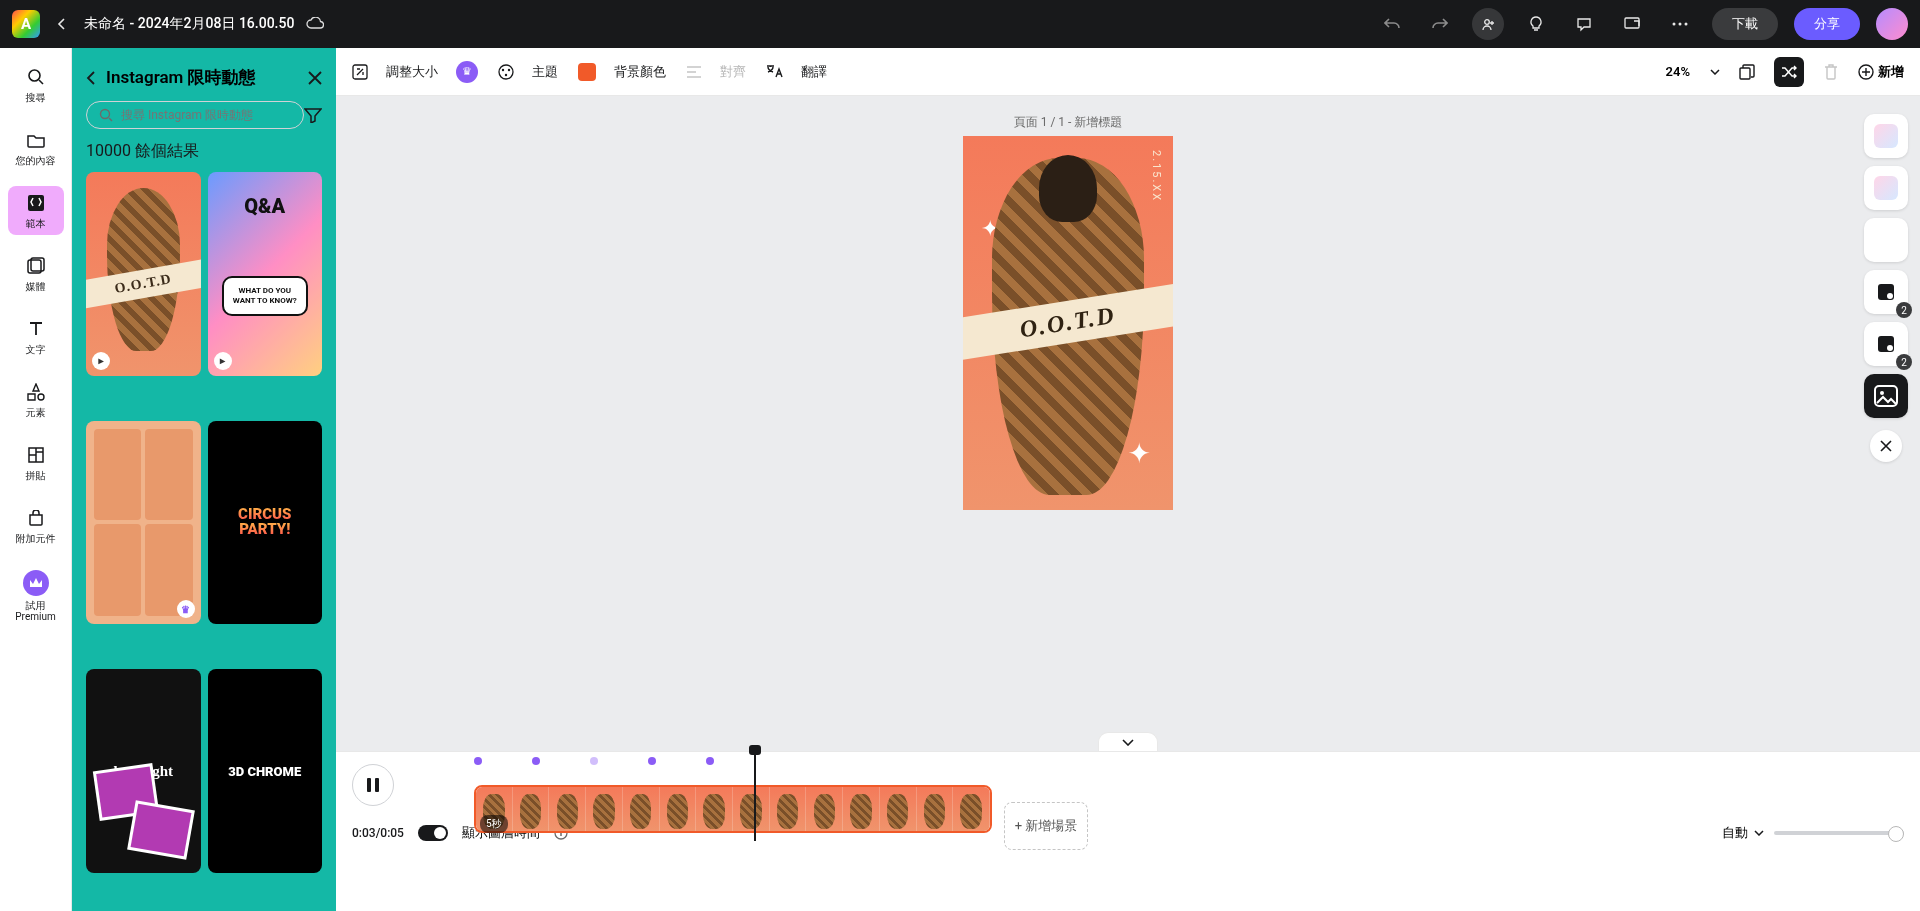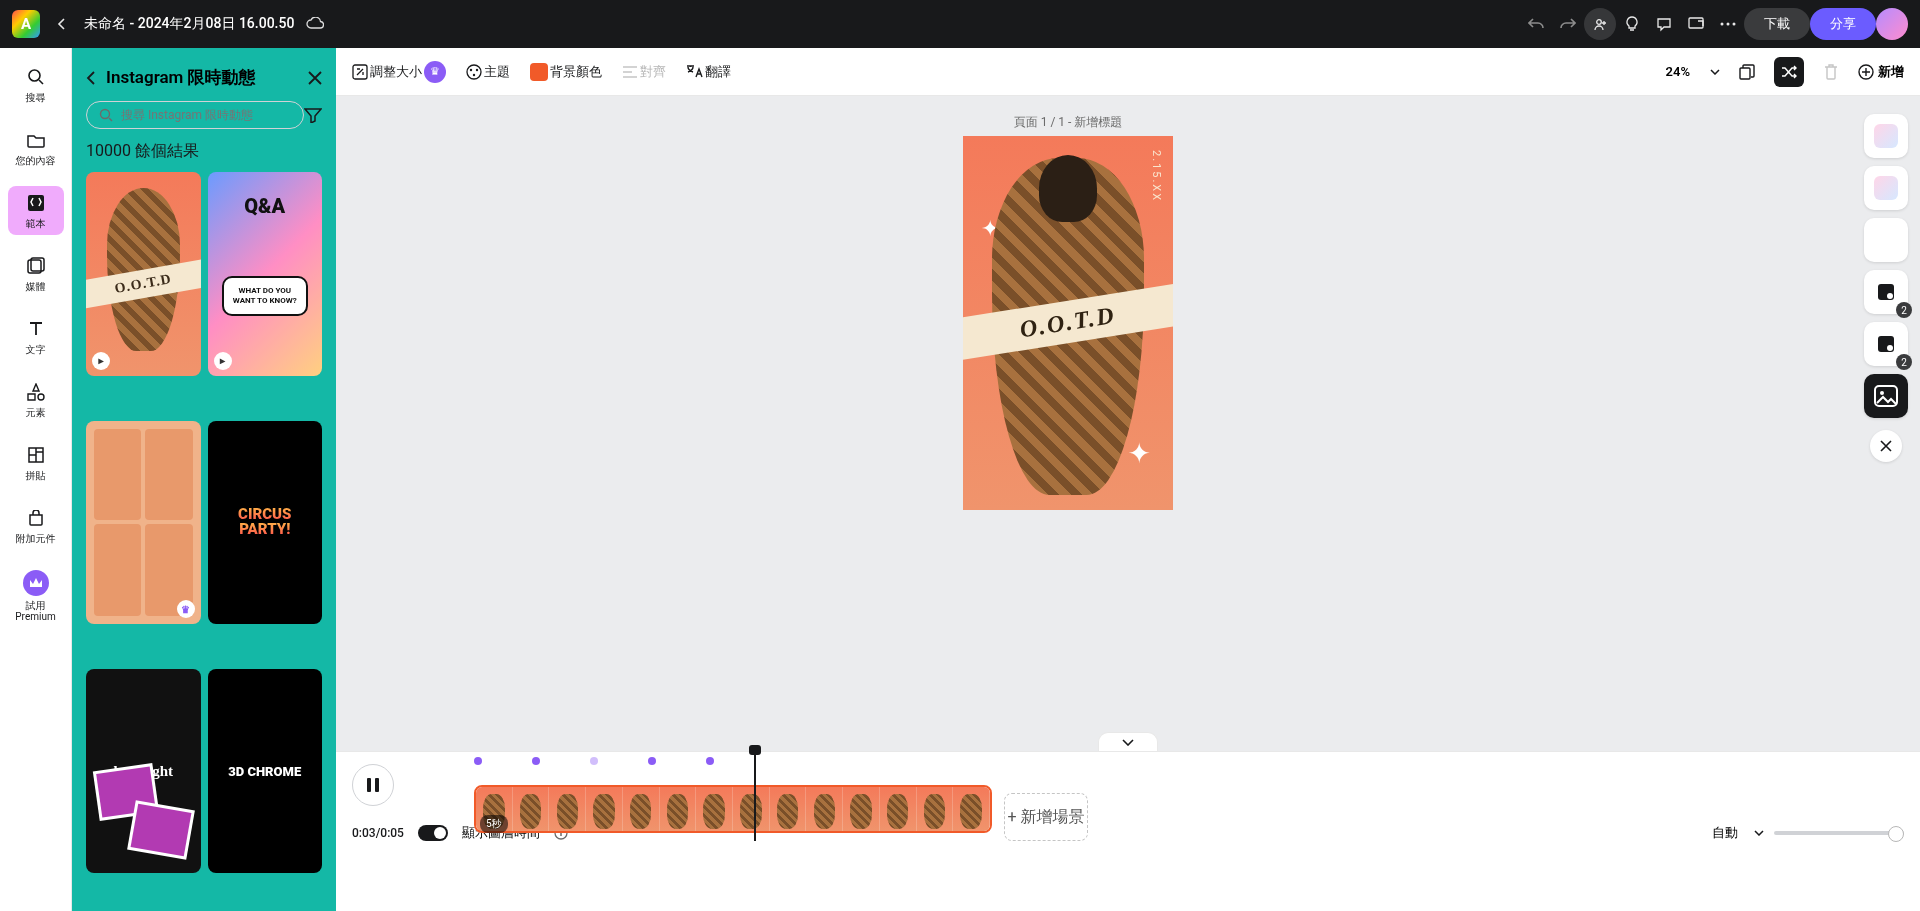--- a/index.html
+++ b/index.html
@@ -4,21 +4,21 @@
 <style>
 * { margin: 0; padding: 0; box-sizing: border-box; font-family: -apple-system, BlinkMacSystemFont, "Segoe UI", Roboto, sans-serif; }
 body { background: #fff; overflow: hidden; height: 100vh; }
 
 
 .header { height: 48px; background: #18191b; display: flex; align-items: center; padding: 0 12px; color: #fff; }
 .logo { width: 28px; height: 28px; border-radius: 6px; background: linear-gradient(135deg,#ff4d4d,#ffcc00,#33cc33,#3399ff); display:flex;align-items:center;justify-content:center;font-weight:700;color:#fff;font-size:15px;}
 .back-chev { margin: 0 16px 0 16px; cursor: pointer; opacity:.9}
 .title { font-size: 14px; font-weight:500; }
 .cloud-icon { margin-left: 12px; opacity:.85; }
-.header-right { margin-left:auto; display:flex; align-items:center; gap:0;}
+.header-right { margin-left:auto; display:flex; align-items:center; gap:16px;}
 .hicon { width:32px;height:32px;display:flex;align-items:center;justify-content:center;border-radius:6px;cursor:pointer;opacity:.9}
 .hicon.circle{background:#3a3b3d;border-radius:50%;}
 .btn-dl{background:#3a3b3d;color:#fff;border:none;padding:7px 20px;border-radius:18px;font-size:13px;font-weight:500;cursor:pointer}
 .btn-share{background:#6b5cff;color:#fff;border:none;padding:7px 20px;border-radius:18px;font-size:13px;font-weight:500;cursor:pointer}
 .avatar{width:32px;height:32px;border-radius:50%;background:linear-gradient(135deg,#b58cff,#ff8cce);cursor:pointer}
 
 
 .main { display:flex; height:calc(100vh - 48px); }
 
 
@@ -66,21 +66,21 @@
 .tpl6 .photo.a{bottom:56px;left:10px;transform:rotate(-8deg)}
 .tpl6 .photo.b{bottom:18px;right:10px;transform:rotate(10deg)}
 .tpl6 .photo::after{content:"";position:absolute;inset:3px;background:#b23ab2}
 .tpl7{background:#000;color:#fff;font-weight:900}
 
 
 .canvas-wrap{flex:1;display:flex;flex-direction:column;background:#ebecee;position:relative}
 
 
 .act-bar{height:48px;background:#fff;border-bottom:1px solid #e8e8e8;display:flex;align-items:center;padding:0 16px;gap:20px}
-.act{display:flex;align-items:center;gap:2px;font-size:13px;color:#18191b;cursor:pointer}
+.act{display:flex;align-items:center;gap:18px;font-size:13px;color:#18191b;cursor:pointer}
 .act.disabled{color:#b7b7b7;cursor:default}
 .premium-pill{width:22px;height:22px;border-radius:50%;background:#8b5cf6;display:flex;align-items:center;justify-content:center;color:#fff;font-size:11px}
 .color-sw{width:18px;height:18px;border-radius:4px;background:#f15a29}
 .act-bar-right{margin-left:auto;display:flex;align-items:center;gap:12px}
 .zoom{font-size:13px;font-weight:600;display:flex;align-items:center;gap:20px;cursor:pointer}
 .act-ico{width:30px;height:30px;display:flex;align-items:center;justify-content:center;border-radius:6px;cursor:pointer}
 .act-ico.dark{background:#18191b;color:#fff}
 .act-ico.disabled{color:#c5c5c5;cursor:default}
 .add-btn{display:flex;align-items:center;gap:4px;font-size:13px;font-weight:700;cursor:pointer}
 
@@ -111,27 +111,27 @@
 .play-btn{width:42px;height:42px;border-radius:50%;border:1px solid #d0d2d6;background:#fff;display:flex;align-items:center;justify-content:center;cursor:pointer}
 .tl-track-wrap{flex:1;position:relative}
 .tl-markers{position:absolute;top:-28px;left:66px;display:flex;gap:50px}
 .tl-dot{width:8px;height:8px;border-radius:50%;background:#8b5cf6}
 .tl-clip{position:absolute;top:0;left:66px;width:518px;height:48px;border:2px solid #f15a29;border-radius:8px;overflow:hidden;display:flex}
 .tl-frame{flex:1;background:linear-gradient(#f47a5a,#f0946c);border-right:1px solid rgba(255,255,255,.2);position:relative}
 .tl-frame::after{content:"";position:absolute;inset:15% 20% 5% 20%;background:repeating-linear-gradient(45deg,#a8713e 0 3px,#7a4f29 3px 6px);border-radius:40%}
 .tl-dur{position:absolute;left:72px;top:30px;background:rgba(0,0,0,.55);color:#fff;font-size:10px;padding:2px 6px;border-radius:8px;z-index:3}
 .playhead{position:absolute;top:-34px;left:346px;width:2px;height:90px;background:#18191b}
 .playhead::before{content:"";position:absolute;top:-6px;left:-5px;width:12px;height:10px;background:#18191b;border-radius:3px}
-.add-scene{position:absolute;top:8px;left:596px;width:84px;height:48px;border:1px dashed #c5c5c5;border-radius:8px;display:flex;align-items:center;justify-content:center;font-size:16px;color:#555;cursor:pointer}
+.add-scene{position:absolute;top:17px;left:596px;width:84px;height:48px;border:1px dashed #c5c5c5;border-radius:8px;display:flex;align-items:center;justify-content:center;font-size:13px;color:#555;cursor:pointer}
 .tl-bottom{display:flex;align-items:center;gap:14px;margin-top:18px}
 .time-txt{font-size:12px;color:#18191b;font-weight:500}
 .toggle{width:30px;height:16px;background:#18191b;border-radius:10px;position:relative;cursor:pointer}
 .toggle::after{content:"";position:absolute;right:2px;top:2px;width:12px;height:12px;background:#fff;border-radius:50%}
 .tl-bottom-right{margin-left:auto;display:flex;align-items:center;gap:10px}
-.auto-sel{font-size:13px;display:flex;align-items:center;gap:16px;cursor:pointer}
+.auto-sel{font-size:13px;display:flex;align-items:center;gap:6px;cursor:pointer}
 .tl-zoom{width:130px;height:4px;background:#d0d2d6;border-radius:2px;position:relative}
 .tl-zoom::after{content:"";position:absolute;right:0;top:-5px;width:14px;height:14px;background:#fff;border:1px solid #b7b7b7;border-radius:50%}
 
 svg{display:block}
 </style>
 </head>
 <body>
 
 <div class="header">
   <div class="logo">A</div>

